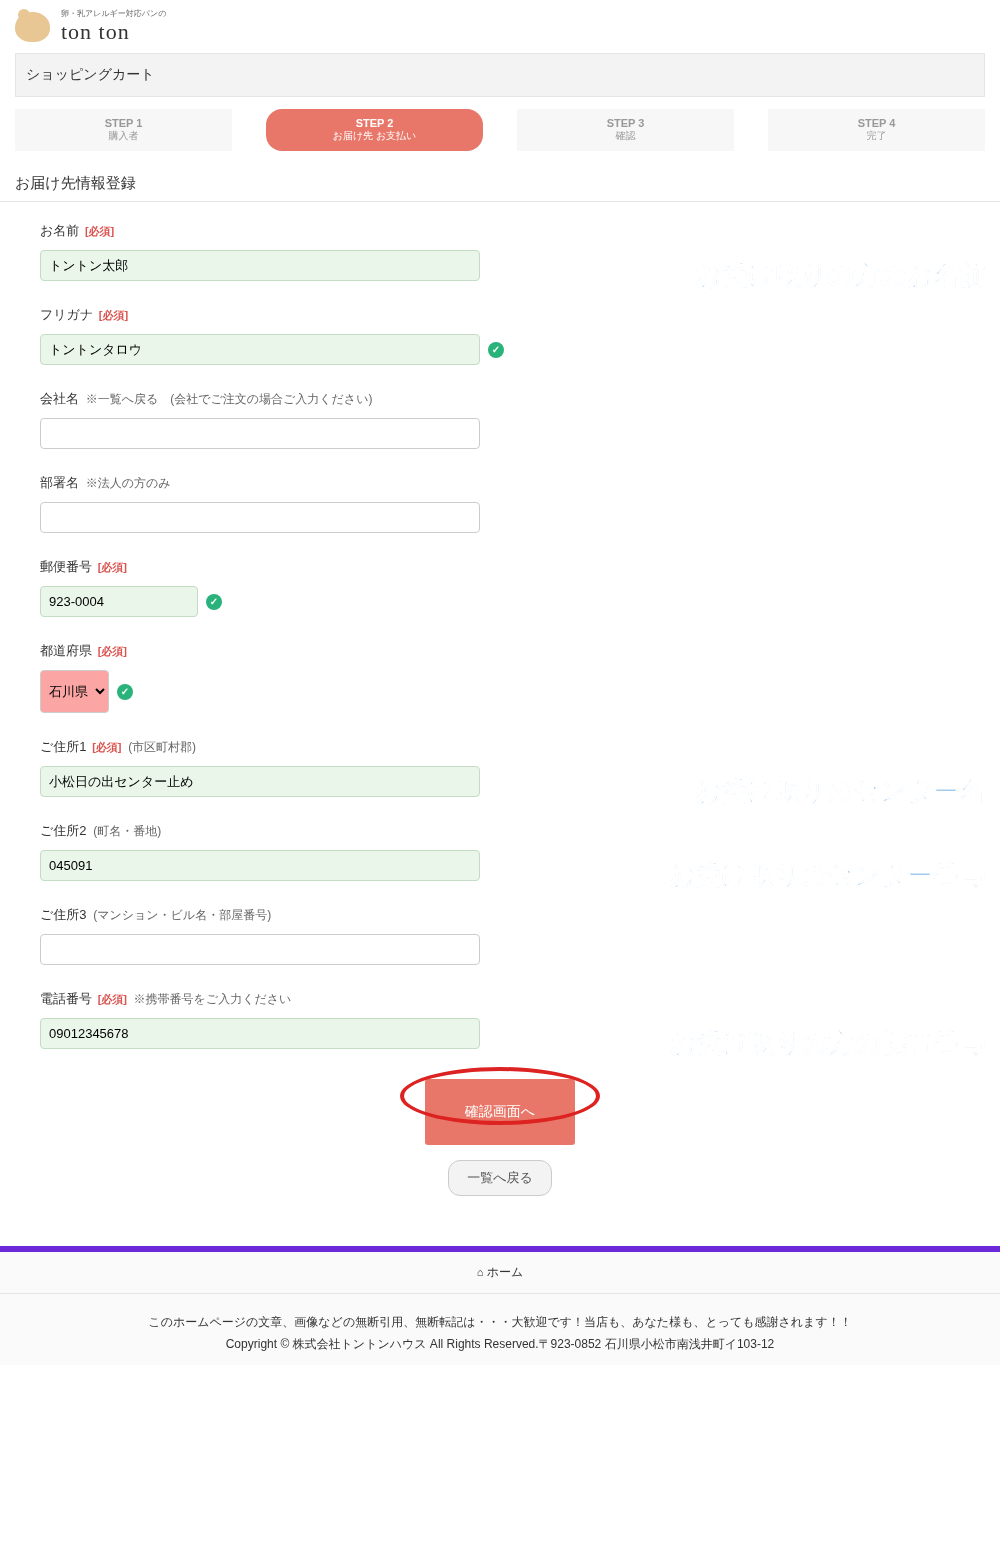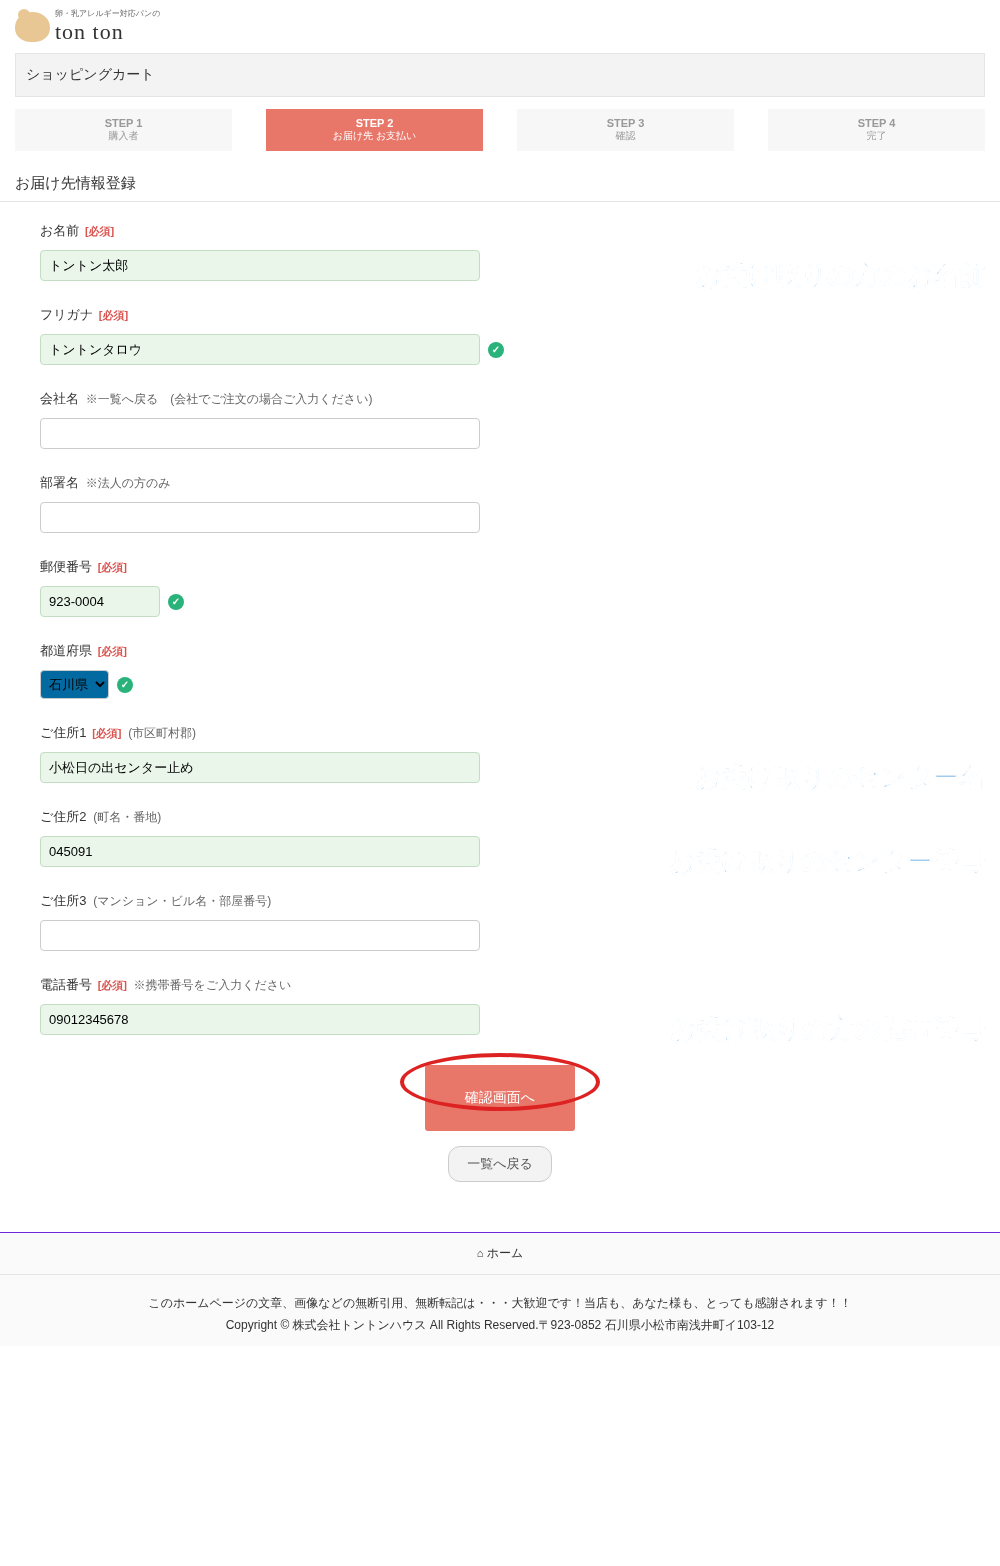--- a/index.html
+++ b/index.html
@@ -11,21 +11,21 @@
       font-family: "Hiragino Kaku Gothic ProN", "メイリオ", Meiryo, sans-serif;
       font-size: 13px;
       color: #333;
       background: #fff;
       width: 1000px;
     }
     .logo-area {
       padding: 8px 15px;
       display: flex;
       align-items: center;
-      gap: 5px;
+      gap: 11px;
     }
     .logo-icon {
       width: 35px;
       height: 30px;
       background: #e8c794;
       border-radius: 50% 50% 45% 45%;
       position: relative;
     }
     .logo-icon::before {
       content: '';
@@ -65,20 +65,21 @@
     }
     .step {
       flex: 1;
       text-align: center;
       background: #f7f7f7;
       padding: 8px 0;
     }
     .step.active {
       background: #e8776a;
       color: #fff;
+      border-radius: 16px;
     }
     .step-num {
       font-size: 11px;
       font-weight: bold;
     }
     .step:not(.active) .step-num {
       color: #999;
     }
     .step-label {
       font-size: 10px;
@@ -125,36 +126,36 @@
       border: 1px solid #ccc;
       border-radius: 4px;
       font-size: 13px;
       background: #fff;
     }
     input.valid {
       background: #eaf6ea;
       border-color: #c4dcc4;
     }
     input.w-full { width: 440px; }
-    input.w-postal { width: 120px; }
+    input.w-postal { width: 158px; }
     .check-icon {
       width: 16px;
       height: 16px;
       border-radius: 50%;
       background: #2ab27b;
       display: inline-flex;
       align-items: center;
       justify-content: center;
       color: #fff;
       font-size: 10px;
       font-weight: bold;
     }
     select {
-      padding: 5px 4px;
-      background: #0369a1;
+      padding: 12px 4px;
+      background: #fca5a5;
     }
     .annotation {
       position: absolute;
       font-size: 26px;
       font-weight: bold;
       color: #2d87d4;
       -webkit-text-stroke: 1px #fff;
       text-shadow:
         -2px -2px 0 #fff, 2px -2px 0 #fff,
         -2px 2px 0 #fff, 2px 2px 0 #fff,
@@ -196,21 +197,21 @@
       font-size: 13px;
       border-radius: 12px;
       cursor: pointer;
       color: #555;
     }
     .back-row {
       text-align: center;
       margin-bottom: 50px;
     }
     .footer {
-      border-top: 1px solid #6d28d9;
+      border-top: 6px solid #6d28d9;
       background: #fafafa;
     }
     .footer-home {
       text-align: center;
       padding: 12px 0;
       font-size: 12px;
       border-bottom: 1px solid #e5e5e5;
     }
     .home-icon {
       font-size: 11px;

